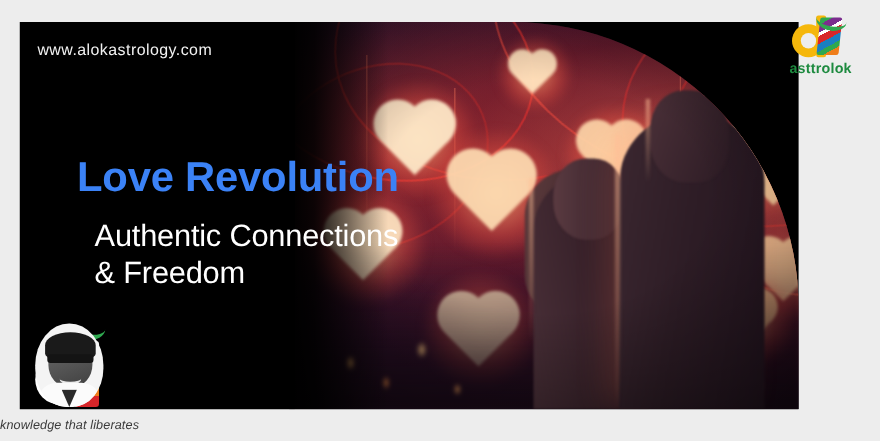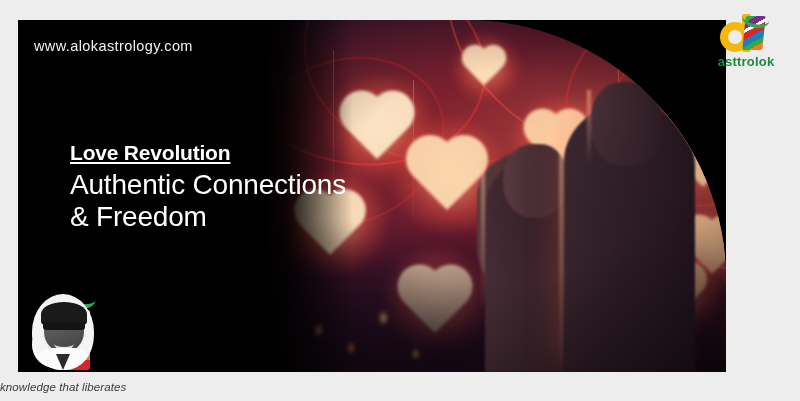--- a/index.html
+++ b/index.html
@@ -142,28 +142,28 @@
   }
   .site-url{
     position:absolute;left:16px;top:18px;
     color:#f2f2f2;font-size:14.5px;letter-spacing:.4px;
     white-space:nowrap;
   }
   .headline{
     position:absolute;left:52px;top:122px;width:430px;
   }
   .headline .h1{
-    color:#ffffff;
-    font-size:21px;line-height:1.08;font-weight:700;
-    letter-spacing:-.2px;margin:0 0 4px 0;white-space:nowrap;text-decoration:underline;
+    color:#3b82f6;
+    font-size:38px;line-height:1.08;font-weight:700;
+    letter-spacing:-.2px;margin:0 0 4px 0;white-space:nowrap;
   }
   .headline .h2{
     color:#ffffff;
     font-size:28px;line-height:1.17;font-weight:400;
-    letter-spacing:-.2px;margin:0;
+    letter-spacing:-.2px;margin:16px;
   }
   .headline .h2 span{display:block;white-space:nowrap;}
 
   
   .brandmark{
     position:absolute;left:14px;bottom:2px;
     width:74px;height:84px;
   }
   .bm-a{
     position:absolute;left:0;bottom:0;width:56px;height:70px;

